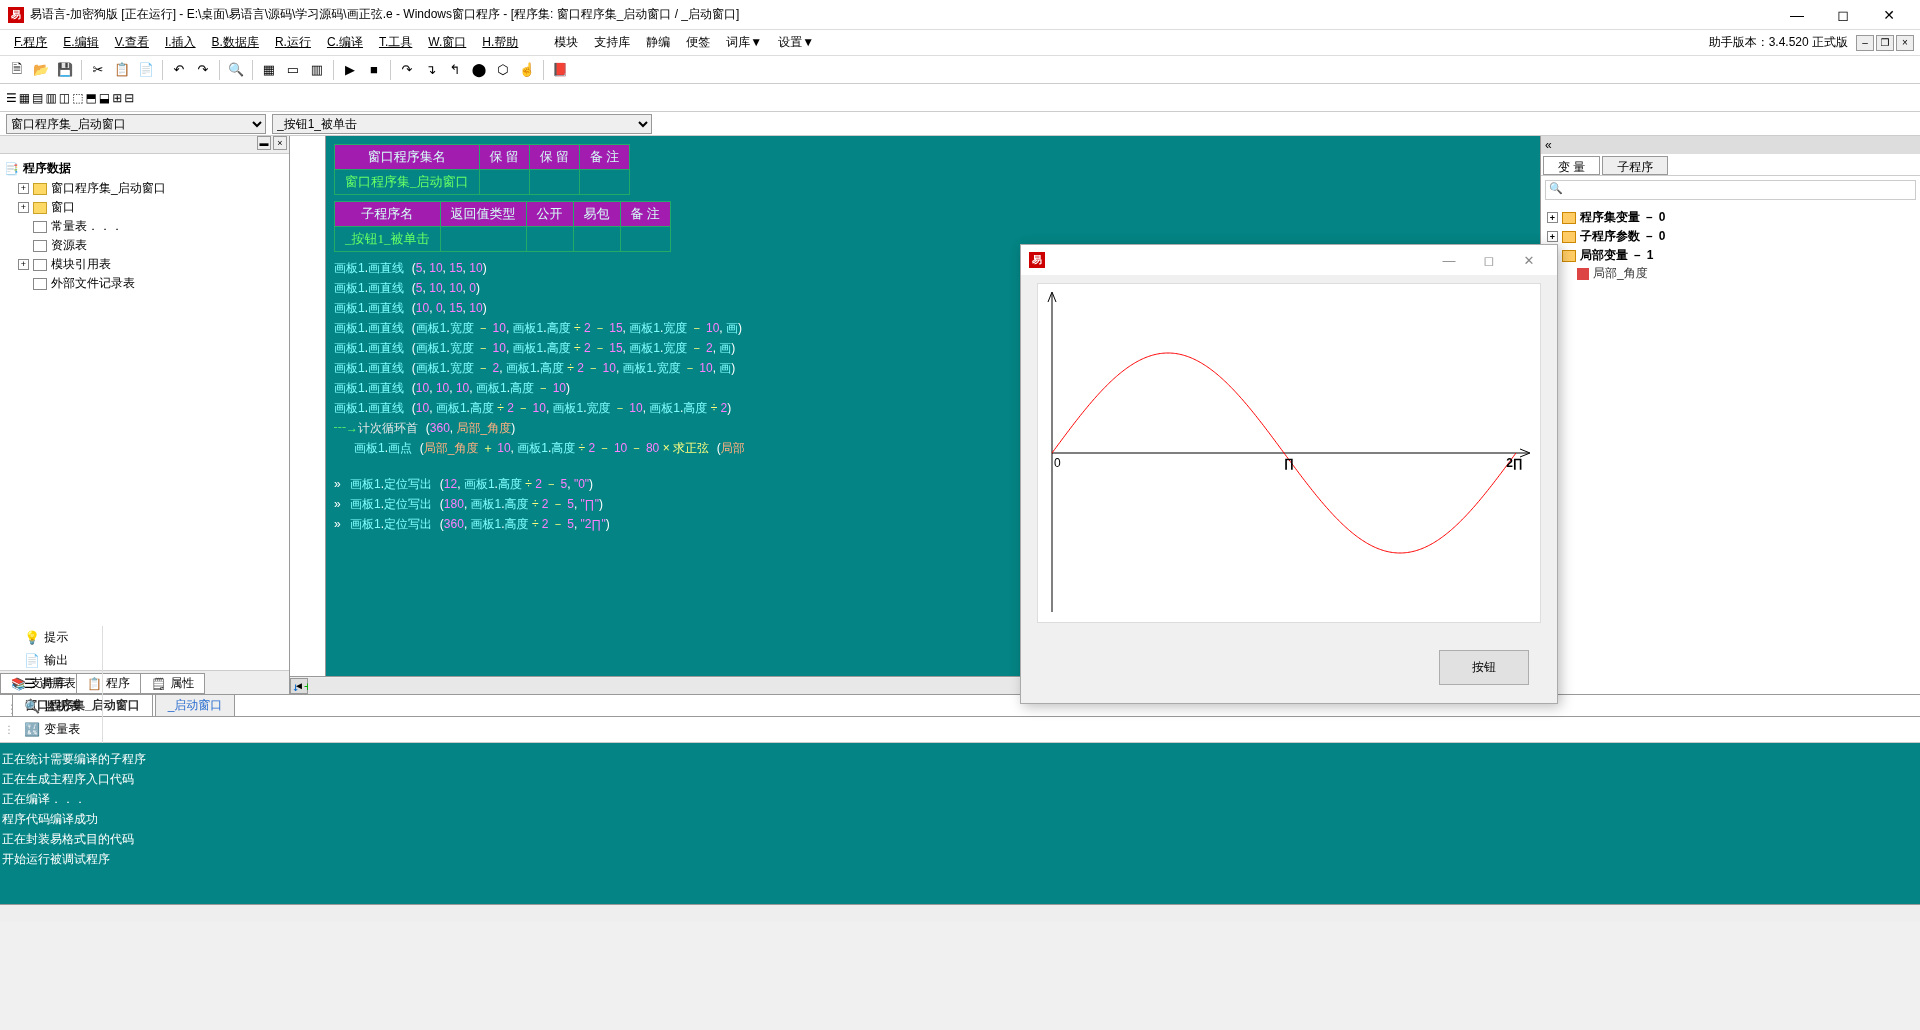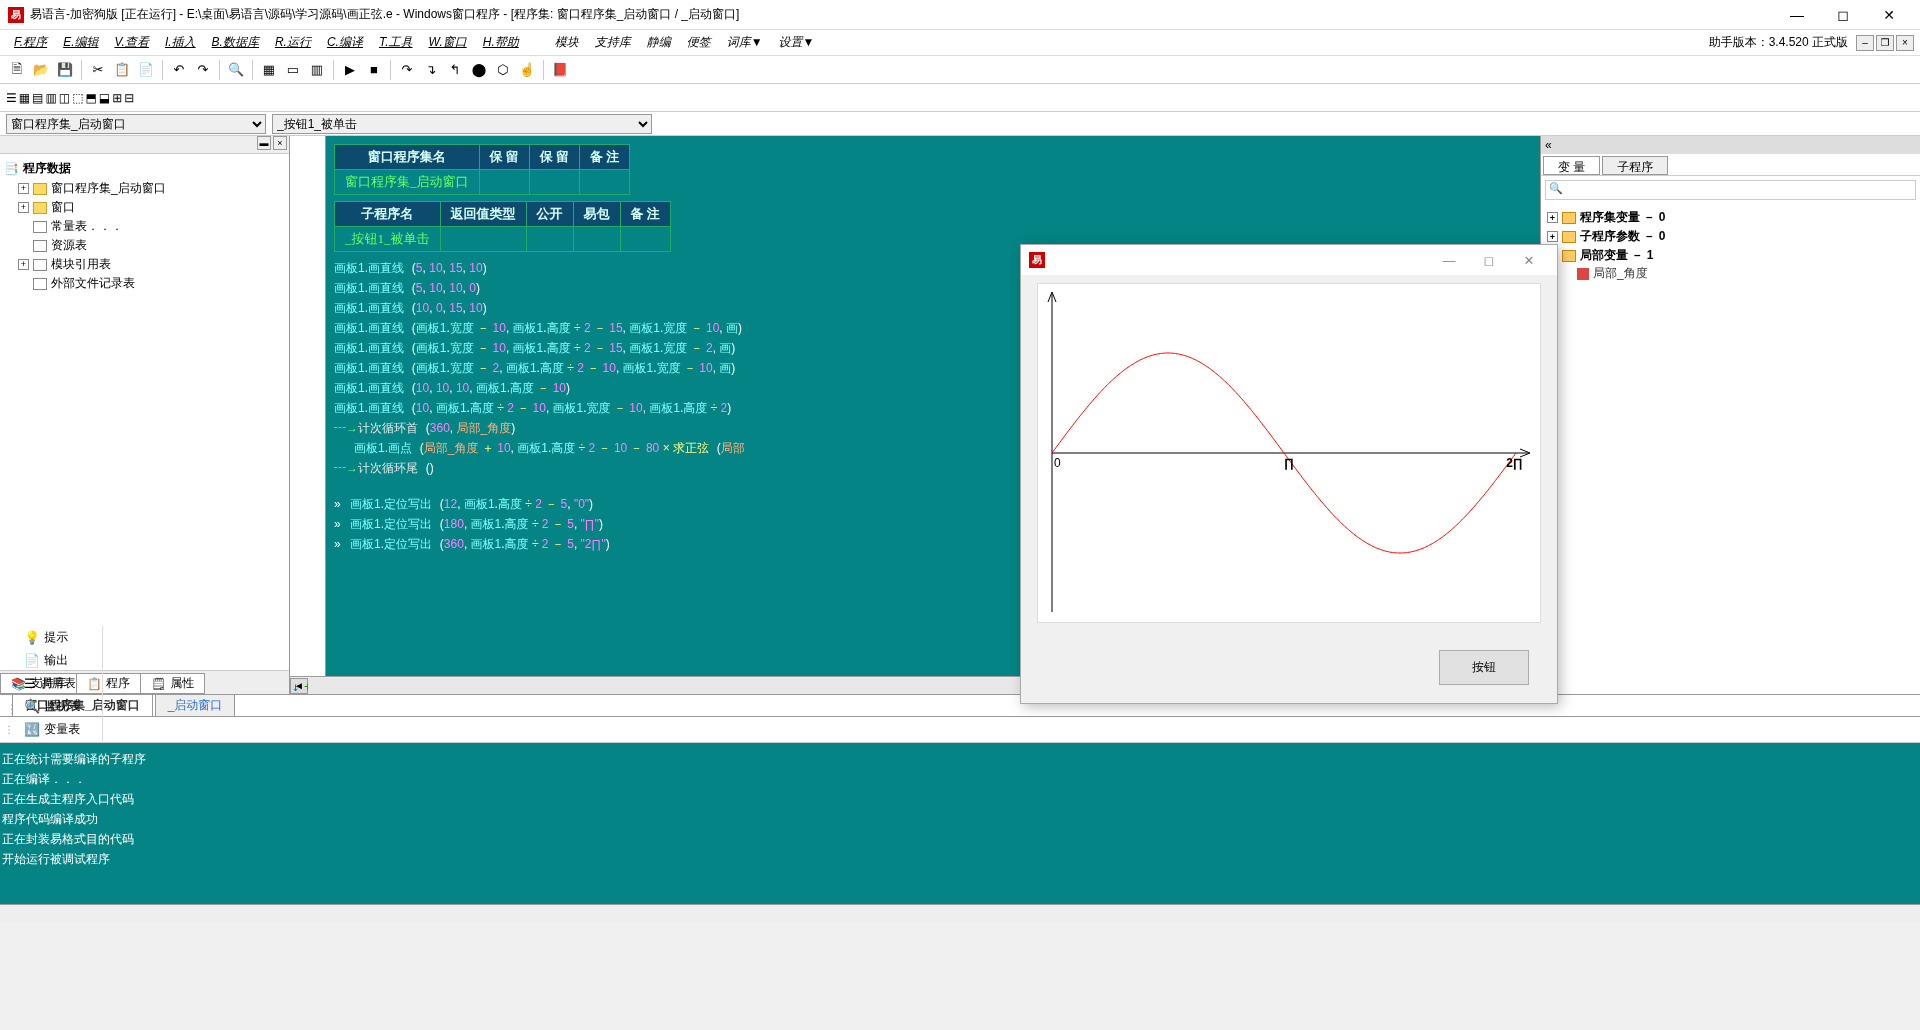--- a/index.html
+++ b/index.html
@@ -5,21 +5,21 @@
 * { margin: 0; padding: 0; box-sizing: border-box; font-family: "Microsoft YaHei", SimSun, sans-serif; font-size: 12px; }
 body { background: #f0f0f0; overflow: hidden; width: 1920px; height: 1030px; }
 
 .titlebar { height: 30px; background: #fff; display: flex; align-items: center; padding: 0 8px; border-bottom: 1px solid #ddd; }
 .titlebar .icon { width: 16px; height: 16px; background: #c00; margin-right: 6px; display: inline-flex; align-items: center; justify-content: center; color: #fff; font-size: 10px; font-weight: bold; }
 .titlebar .title { flex: 1; color: #000; }
 .titlebar .winbtns { display: flex; gap: 0; }
 .titlebar .winbtn { width: 46px; height: 30px; display: flex; align-items: center; justify-content: center; font-size: 14px; cursor: pointer; }
 
 .menubar { height: 26px; background: #fff; display: flex; align-items: center; padding: 0 6px; border-bottom: 1px solid #ddd; }
-.menubar .menuitem { padding: 3px 8px; cursor: pointer; text-decoration: underline; color: #000; font-style: italic; }
+.menubar .menuitem { padding: 3px 8px; cursor: pointer; text-decoration: underline; color: #000; }
 .menubar .menuitem.nound { text-decoration: none; }
 .menubar .spacer { flex: 1; }
 .menubar .right { color: #000; padding: 0 6px; }
 .menubar .mdi-btns { display: flex; }
 .menubar .mdi-btn { width: 18px; height: 16px; border: 1px solid #999; background: #eee; margin-left: 2px; display: flex; align-items: center; justify-content: center; font-size: 10px; cursor: pointer; }
 
 .toolbar { height: 28px; background: #fff; display: flex; align-items: center; padding: 0 6px; border-bottom: 1px solid #ccc; gap: 2px; }
 .toolbar .tbtn { width: 22px; height: 22px; display: flex; align-items: center; justify-content: center; cursor: pointer; border: 1px solid transparent; font-size: 13px; }
 .toolbar .sep { width: 1px; height: 20px; background: #ccc; margin: 0 3px; }
 
@@ -46,21 +46,21 @@
 .left-tabs { height: 24px; background: #eee; border-top: 1px solid #ccc; display: flex; }
 .left-tab { padding: 3px 10px; border: 1px solid #999; background: #fff; cursor: pointer; display: flex; align-items: center; gap: 4px; margin-right: -1px; margin-top: 2px; }
 
 .editor-area { flex: 1; background: #048484; position: relative; overflow: hidden; display: flex; flex-direction: column; }
 .editor-scroll { flex: 1; overflow: auto; }
 .gutter-col { position: absolute; left: 0; top: 0; bottom: 18px; width: 36px; background: #fff; border-right: 1px solid #999; }
 .code-content { padding: 8px 8px 8px 44px; font-family: "NSimSun", SimSun, monospace; white-space: nowrap; }
 
 .table-block { border-collapse: collapse; margin-bottom: 6px; }
 .table-block td, .table-block th { border: 1px solid #2a6; padding: 3px 10px; color: #d7fff7; font-family: SimSun; font-size: 13px; }
-.table-block th { background: #0c4a6e; font-weight: bold; color: #d7fff7; }
+.table-block th { background: #a21caf; font-weight: normal; color: #d7fff7; }
 .table-block td.green { color: #6f6; }
 
 .code-line { font-family: "NSimSun", SimSun, monospace; font-size: 13px; line-height: 20px; color: #80ffff; padding-left: 0; }
 .tk-obj { color: #80ffff; }
 .tk-dot { color: #fff; }
 .tk-method { color: #80ffff; }
 .tk-paren { color: #fff; }
 .tk-num { color: #ff80ff; }
 .tk-op { color: #ffff80; }
 .tk-comma { color: #fff; }
@@ -315,21 +315,20 @@
             <div class="code-line"><span class="tk-obj">画板1</span><span class="tk-dot">.</span><span class="tk-method">画直线</span> <span class="tk-paren">(</span><span class="tk-num">5</span><span class="tk-comma">, </span><span class="tk-num">10</span><span class="tk-comma">, </span><span class="tk-num">15</span><span class="tk-comma">, </span><span class="tk-num">10</span><span class="tk-paren">)</span></div>
             <div class="code-line"><span class="tk-obj">画板1</span><span class="tk-dot">.</span><span class="tk-method">画直线</span> <span class="tk-paren">(</span><span class="tk-num">5</span><span class="tk-comma">, </span><span class="tk-num">10</span><span class="tk-comma">, </span><span class="tk-num">10</span><span class="tk-comma">, </span><span class="tk-num">0</span><span class="tk-paren">)</span></div>
             <div class="code-line"><span class="tk-obj">画板1</span><span class="tk-dot">.</span><span class="tk-method">画直线</span> <span class="tk-paren">(</span><span class="tk-num">10</span><span class="tk-comma">, </span><span class="tk-num">0</span><span class="tk-comma">, </span><span class="tk-num">15</span><span class="tk-comma">, </span><span class="tk-num">10</span><span class="tk-paren">)</span></div>
             <div class="code-line"><span class="tk-obj">画板1</span><span class="tk-dot">.</span><span class="tk-method">画直线</span> <span class="tk-paren">(</span><span class="tk-obj">画板1</span><span class="tk-dot">.</span><span class="tk-method">宽度</span><span class="tk-op"> － </span><span class="tk-num">10</span><span class="tk-comma">, </span><span class="tk-obj">画板1</span><span class="tk-dot">.</span><span class="tk-method">高度</span><span class="tk-op"> ÷ </span><span class="tk-num">2</span><span class="tk-op"> － </span><span class="tk-num">15</span><span class="tk-comma">, </span><span class="tk-obj">画板1</span><span class="tk-dot">.</span><span class="tk-method">宽度</span><span class="tk-op"> － </span><span class="tk-num">10</span><span class="tk-comma">, </span><span class="tk-obj">画</span><span class="tk-paren">)</span></div>
             <div class="code-line"><span class="tk-obj">画板1</span><span class="tk-dot">.</span><span class="tk-method">画直线</span> <span class="tk-paren">(</span><span class="tk-obj">画板1</span><span class="tk-dot">.</span><span class="tk-method">宽度</span><span class="tk-op"> － </span><span class="tk-num">10</span><span class="tk-comma">, </span><span class="tk-obj">画板1</span><span class="tk-dot">.</span><span class="tk-method">高度</span><span class="tk-op"> ÷ </span><span class="tk-num">2</span><span class="tk-op"> － </span><span class="tk-num">15</span><span class="tk-comma">, </span><span class="tk-obj">画板1</span><span class="tk-dot">.</span><span class="tk-method">宽度</span><span class="tk-op"> － </span><span class="tk-num">2</span><span class="tk-comma">, </span><span class="tk-obj">画</span><span class="tk-paren">)</span></div>
             <div class="code-line"><span class="tk-obj">画板1</span><span class="tk-dot">.</span><span class="tk-method">画直线</span> <span class="tk-paren">(</span><span class="tk-obj">画板1</span><span class="tk-dot">.</span><span class="tk-method">宽度</span><span class="tk-op"> － </span><span class="tk-num">2</span><span class="tk-comma">, </span><span class="tk-obj">画板1</span><span class="tk-dot">.</span><span class="tk-method">高度</span><span class="tk-op"> ÷ </span><span class="tk-num">2</span><span class="tk-op"> － </span><span class="tk-num">10</span><span class="tk-comma">, </span><span class="tk-obj">画板1</span><span class="tk-dot">.</span><span class="tk-method">宽度</span><span class="tk-op"> － </span><span class="tk-num">10</span><span class="tk-comma">, </span><span class="tk-obj">画</span><span class="tk-paren">)</span></div>
             <div class="code-line"><span class="tk-obj">画板1</span><span class="tk-dot">.</span><span class="tk-method">画直线</span> <span class="tk-paren">(</span><span class="tk-num">10</span><span class="tk-comma">, </span><span class="tk-num">10</span><span class="tk-comma">, </span><span class="tk-num">10</span><span class="tk-comma">, </span><span class="tk-obj">画板1</span><span class="tk-dot">.</span><span class="tk-method">高度</span><span class="tk-op"> － </span><span class="tk-num">10</span><span class="tk-paren">)</span></div>
             <div class="code-line"><span class="tk-obj">画板1</span><span class="tk-dot">.</span><span class="tk-method">画直线</span> <span class="tk-paren">(</span><span class="tk-num">10</span><span class="tk-comma">, </span><span class="tk-obj">画板1</span><span class="tk-dot">.</span><span class="tk-method">高度</span><span class="tk-op"> ÷ </span><span class="tk-num">2</span><span class="tk-op"> － </span><span class="tk-num">10</span><span class="tk-comma">, </span><span class="tk-obj">画板1</span><span class="tk-dot">.</span><span class="tk-method">宽度</span><span class="tk-op"> － </span><span class="tk-num">10</span><span class="tk-comma">, </span><span class="tk-obj">画板1</span><span class="tk-dot">.</span><span class="tk-method">高度</span><span class="tk-op"> ÷ </span><span class="tk-num">2</span><span class="tk-paren">)</span></div>
             <div class="code-line"><span class="loop-marker">┅→</span><span class="tk-kw">计次循环首</span> <span class="tk-paren">(</span><span class="tk-num">360</span><span class="tk-comma">, </span><span class="tk-var">局部_角度</span><span class="tk-paren">)</span></div>
             <div class="code-line"><span class="indent"></span><span class="tk-obj">画板1</span><span class="tk-dot">.</span><span class="tk-method">画点</span> <span class="tk-paren">(</span><span class="tk-var">局部_角度</span><span class="tk-op"> ＋ </span><span class="tk-num">10</span><span class="tk-comma">, </span><span class="tk-obj">画板1</span><span class="tk-dot">.</span><span class="tk-method">高度</span><span class="tk-op"> ÷ </span><span class="tk-num">2</span><span class="tk-op"> － </span><span class="tk-num">10</span><span class="tk-op"> － </span><span class="tk-num">80</span><span class="tk-op"> × </span><span class="tk-func">求正弦</span> <span class="tk-paren">(</span><span class="tk-var">局部</span></div>
-            <div class="code-line"><span class="loop-marker">┅→</span><span class="tk-kw">计次循环尾</span> <span class="tk-paren">(</span><span class="tk-paren">)</span></div>
             <div style="height: 16px;"></div>
             <div class="code-line"><span class="arrow-prefix">»</span><span class="tk-obj">画板1</span><span class="tk-dot">.</span><span class="tk-method">定位写出</span> <span class="tk-paren">(</span><span class="tk-num">12</span><span class="tk-comma">, </span><span class="tk-obj">画板1</span><span class="tk-dot">.</span><span class="tk-method">高度</span><span class="tk-op"> ÷ </span><span class="tk-num">2</span><span class="tk-op"> － </span><span class="tk-num">5</span><span class="tk-comma">, </span><span class="tk-str">"0"</span><span class="tk-paren">)</span></div>
             <div class="code-line"><span class="arrow-prefix">»</span><span class="tk-obj">画板1</span><span class="tk-dot">.</span><span class="tk-method">定位写出</span> <span class="tk-paren">(</span><span class="tk-num">180</span><span class="tk-comma">, </span><span class="tk-obj">画板1</span><span class="tk-dot">.</span><span class="tk-method">高度</span><span class="tk-op"> ÷ </span><span class="tk-num">2</span><span class="tk-op"> － </span><span class="tk-num">5</span><span class="tk-comma">, </span><span class="tk-str">"∏"</span><span class="tk-paren">)</span></div>
             <div class="code-line"><span class="arrow-prefix">»</span><span class="tk-obj">画板1</span><span class="tk-dot">.</span><span class="tk-method">定位写出</span> <span class="tk-paren">(</span><span class="tk-num">360</span><span class="tk-comma">, </span><span class="tk-obj">画板1</span><span class="tk-dot">.</span><span class="tk-method">高度</span><span class="tk-op"> ÷ </span><span class="tk-num">2</span><span class="tk-op"> － </span><span class="tk-num">5</span><span class="tk-comma">, </span><span class="tk-str">"2∏"</span><span class="tk-paren">)</span></div>
           </div>
 
     </div>
     </div>
     <div class="editor-hscroll">
       <div class="sbtn">◄</div>
@@ -419,22 +418,22 @@
         </div>
         <div class="bottom-tab">
           <span class="bicon">💾</span>
           <span>备份管理</span>
         </div>
       </div>
   </div>
   <div class="bottom-content">
     <div id="log-lines">
         <div class="log-line">正在统计需要编译的子程序</div>
+        <div class="log-line">正在生成主程序入口代码</div>
         <div class="log-line">正在编译．．．</div>
-        <div class="log-line">正在生成主程序入口代码</div>
         <div class="log-line">程序代码编译成功</div>
         <div class="log-line">正在封装易格式目的代码</div>
         <div class="log-line">开始运行被调试程序</div>
       </div>
   </div>
   <div class="bottom-scroll"></div>
 </div>
 
 <div class="runtime-window">
   <div class="runtime-titlebar">

